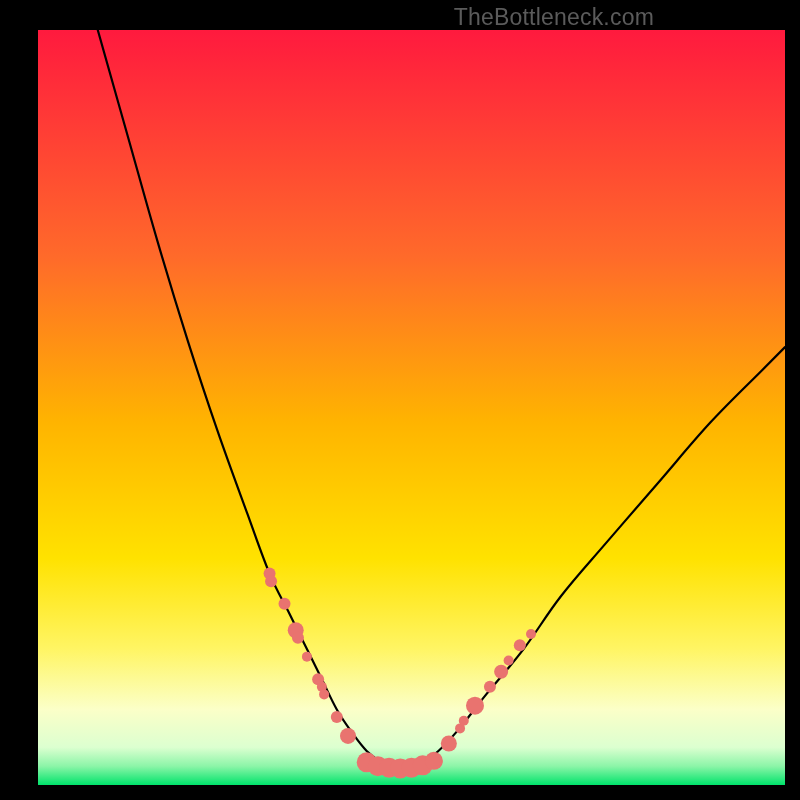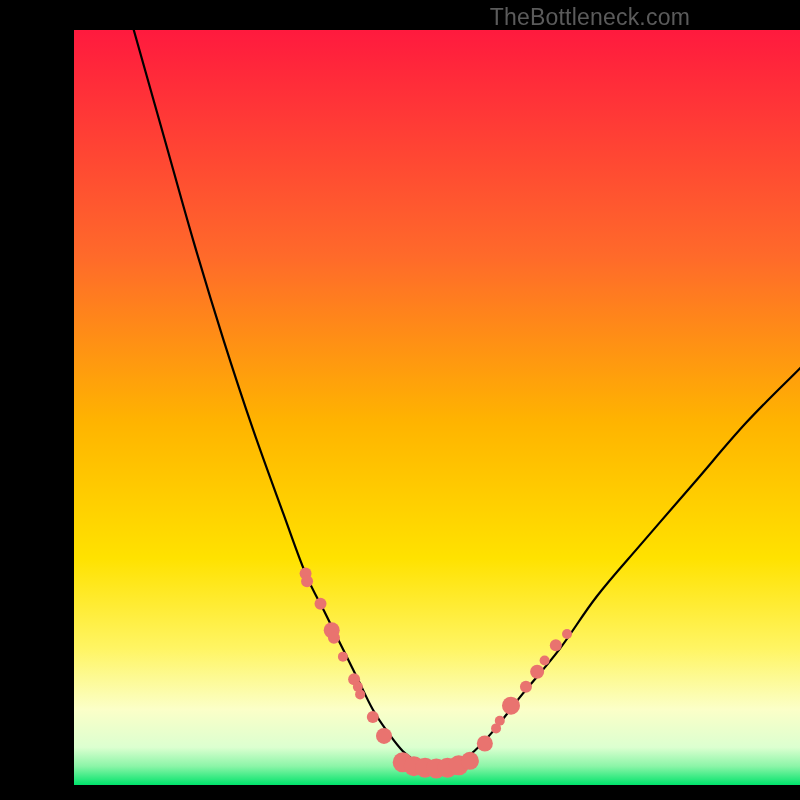--- a/index.html
+++ b/index.html
@@ -10,21 +10,20 @@
     background: #000000;
     overflow: hidden;
   }
   .frame {
     position: absolute;
     left: 0;
     top: 0;
     width: 664px;
     height: 800px;
     background: #000000;
-    margin-left: 36px;
   }
   .plot {
     position: absolute;
     left: 38px;
     top: 30px;
     width: 747px;
     height: 755px;
   }
   .watermark {
     position: absolute;

